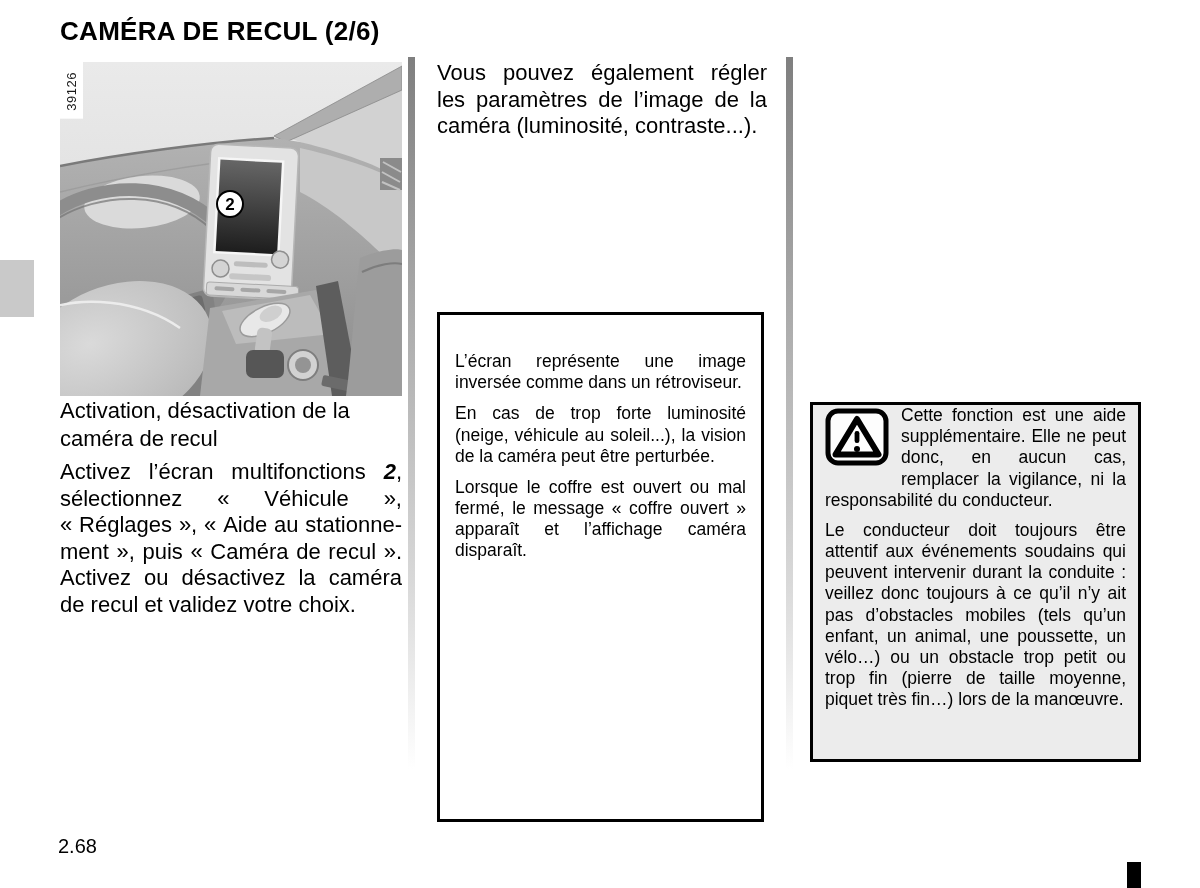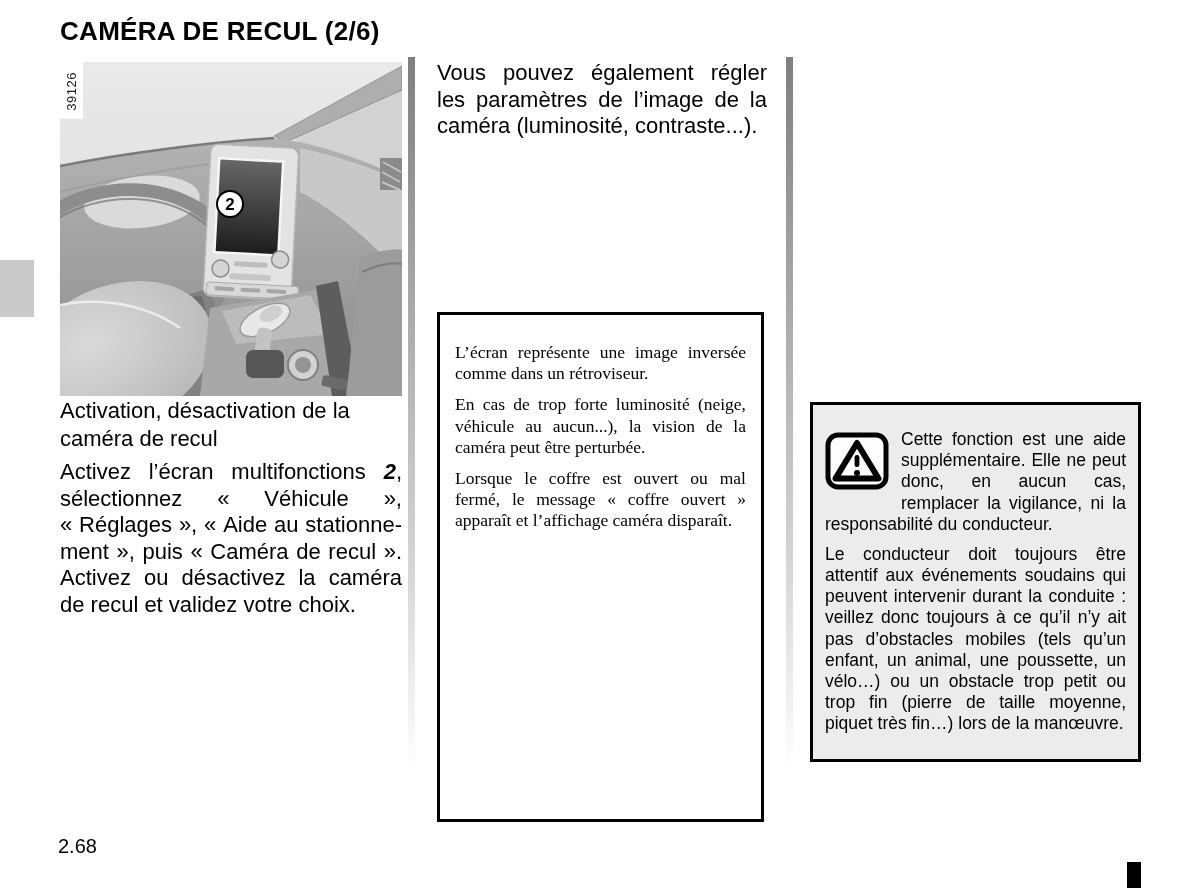--- a/index.html
+++ b/index.html
@@ -42,29 +42,28 @@
     background:linear-gradient(to bottom,#7f7f7f 0%,#9a9a9a 22%,#b9b9b9 48%,#d9d9d9 74%,rgba(255,255,255,0) 100%);
   }
   .divider-left  { left:408px; }
   .divider-right { left:786px; }
 
   .intro-para { position:absolute; left:437px; top:60px; width:330px; }
 
   .info-box {
     position:absolute; left:437px; top:312px; width:327px; height:510px;
     box-sizing:border-box; border:3px solid #000; background:#fff;
-    padding:27px 15px 0 15px;
-    font-family:Liberation Serif, serif;
+    padding:36px 15px 0 15px;
   }
   .info-box p { margin:0 0 10px 0; font-size:17.5px; line-height:1.21; text-align:justify; }
 
   .warning-box {
     position:absolute; left:810px; top:402px; width:331px; height:360px;
     box-sizing:border-box; border:3px solid #000; background:#ececec;
-    padding:24px 12px 0 12px;
+    padding:0 12px 0 12px;
   }
   .warning-box p { margin:0 0 9px 0; font-size:17.5px; line-height:1.21; text-align:justify; }
   .warn-icon { float:left; width:64px; height:58px; margin:3px 12px 17px 0; }
   .warn-icon svg { display:block; width:64px; height:58px; }
 
   .page-number { position:absolute; left:58px; top:835px; font-size:20px; }
   .edge-marker { position:absolute; left:1127px; top:862px; width:14px; height:26px; background:#000; }
 </style>
 </head>
 <body>
@@ -160,21 +159,21 @@
 
   <p class="body-text activation-para"><span>Activez l’écran multifonctions </span><span class="screen-ref">2</span><span>, sélectionnez «&nbsp;Véhicule&nbsp;», «&nbsp;Réglages&nbsp;», «&nbsp;Aide au stationne­ment&nbsp;», puis «&nbsp;Caméra de recul&nbsp;». Activez ou désactivez la caméra de recul et validez votre choix.</span></p>
 
   <div class="divider divider-left"></div>
   <div class="divider divider-right"></div>
 
   <p class="body-text intro-para">Vous pouvez également régler les paramètres de l’image de la caméra (luminosité, contraste...).</p>
 
   <div class="info-box">
     <p>L’écran représente une image inversée comme dans un rétrovi­seur.</p>
-    <p>En cas de trop forte luminosité (neige, véhicule au aucun...), la vision de la caméra peut être perturbée.</p>
+    <p>En cas de trop forte luminosité (neige, véhicule au soleil...), la vision de la caméra peut être perturbée.</p>
     <p>Lorsque le coffre est ouvert ou mal fermé, le message «&nbsp;coffre ouvert&nbsp;» apparaît et l’affichage caméra disparaît.</p>
   </div>
 
   <div class="warning-box">
     <span class="warn-icon">
       <svg viewBox="0 0 64 58" xmlns="http://www.w3.org/2000/svg" aria-hidden="true">
         <rect x="3" y="3" width="58" height="52" rx="10" fill="#fdfdfd" stroke="#000" stroke-width="5"></rect>
         <path d="M32 11 L53.5 46.5 L10.5 46.5 Z" fill="#fff" stroke="#000" stroke-width="6" stroke-linejoin="round"></path>
         <rect x="29.6" y="23" width="4.8" height="12" rx="2.2" fill="#000"></rect>
         <circle cx="32" cy="41" r="3" fill="#000"></circle>

